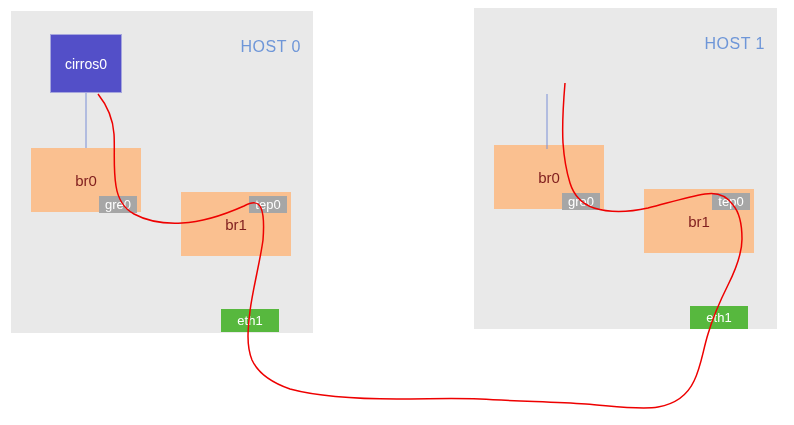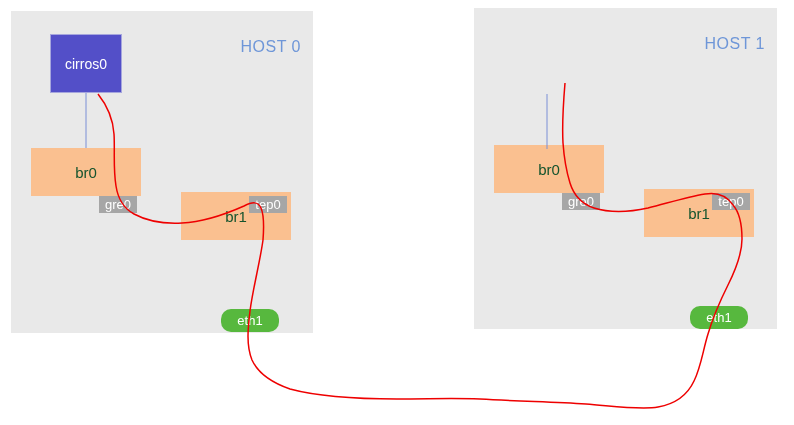--- a/index.html
+++ b/index.html
@@ -18,42 +18,42 @@
   .vm{
     position:absolute;left:39px;top:23px;width:72px;height:59px;
     background:var(--vm-fill,#534fc8);
     border:1px solid var(--vm-border,#a6a6dd);
     box-sizing:border-box;
     color:#ffffff;font-size:14px;
     display:flex;align-items:center;justify-content:center;
   }
 
   .bridge{
-    position:absolute;top:137px;width:110px;height:48px;
+    position:absolute;top:137px;width:110px;height:64px;
     background:var(--bridge-fill,#fac090);
-    color:#14532d;font-size:15px;
+    color:#7f1d1d;font-size:15px;
     display:flex;align-items:center;justify-content:center;
   }
   .b0{left:20px;}
   .b1{left:170px;margin-top:44px;}
 
   .port{
     position:absolute;top:185px;width:38px;height:17px;
     background:var(--port-fill,#a6a6a6);
     color:#ffffff;font-size:13px;
     display:flex;align-items:center;justify-content:center;
   }
   .gre{left:88px;}
   .tep{left:238px;}
 
   .nic{
     position:absolute;left:210px;top:298px;width:58px;height:23px;
     background:var(--nic-fill,#57b83e);
     color:#ffffff;font-size:13px;
-    display:flex;align-items:center;justify-content:center;border-radius:10px;
+    display:flex;align-items:center;justify-content:center;
   }
   #host1 .nic{left:216px;}
 
   #wires{position:absolute;left:0;top:0;width:794px;height:425px;pointer-events:none;}
   .link-line{stroke:var(--link-line,#7b8fd6);stroke-width:1;fill:none;}
   .tunnel-path{stroke:var(--tunnel-line,#ee0000);stroke-width:1.5;fill:none;}
 </style>
 </head>
 <body>
 

